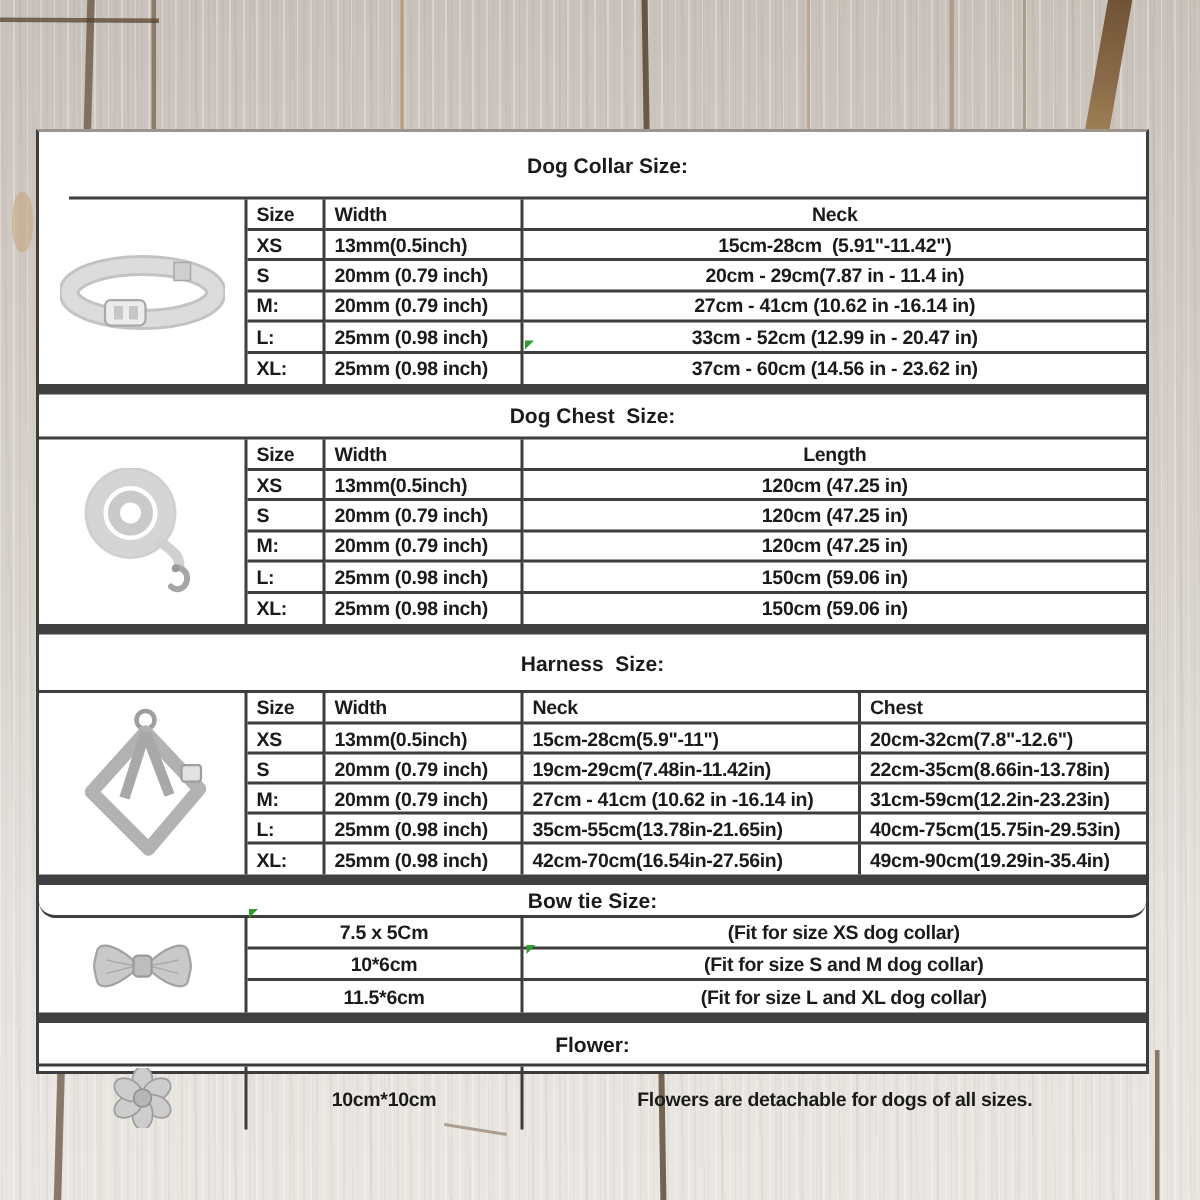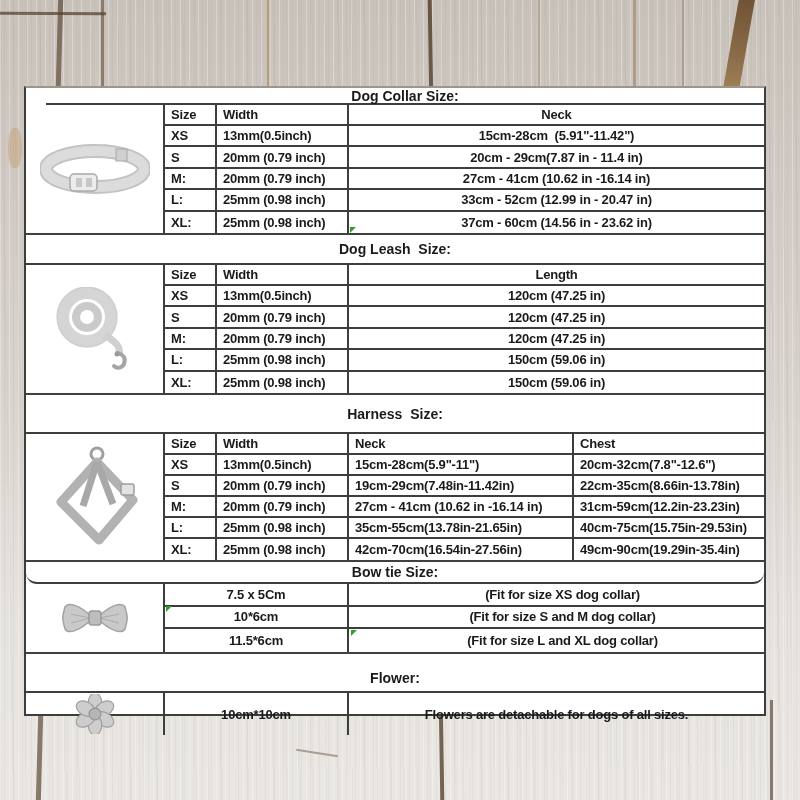--- a/index.html
+++ b/index.html
@@ -28,23 +28,23 @@
   .panel {
     position:absolute; left:24px; top:86px; width:742px; height:630px; z-index:2;
     background:#ffffff; border:2px solid #3d3d3d; border-top-color:#9d958d;
     box-sizing:border-box; color:#1a1a1a;
   }
   .sec-title {
     display:flex; align-items:center; justify-content:center;
     font-weight:bold; font-size:14px; white-space:pre;
     border-bottom:2px solid #3d3d3d; box-sizing:border-box;
   }
-  .t1 { height:17px;margin-left:20px; } .t2 { height:30px; } .t3 { height:39px; }
-  .t4 { height:22px;border-radius:11px; } .t5 { height:29px;margin-top:10px; }
-  .tbl { display:flex; box-sizing:border-box; border-bottom:2px solid #404040; }
+  .t1 { height:45px;margin-left:20px; } .t2 { height:30px; } .t3 { height:39px; }
+  .t4 { height:22px;border-radius:11px; } .t5 { height:29px; }
+  .tbl { display:flex; box-sizing:border-box; border-bottom:7px solid #404040; }
   .tbl.last { border-bottom:none; }
   .h1 { height:130px; } .h2 { height:130px; } .h3 { height:128px; }
   .h4 { height:70px; }  .h5 { height:42px; }
   .img-cell {
     width:139px; box-sizing:border-box; border-right:2px solid #3d3d3d;
     display:flex; align-items:center; justify-content:center; flex:none;
   }
   .grid { flex:1; display:grid; box-sizing:border-box; }
   .g3  { grid-template-columns:52px 132px 1fr; grid-template-rows:21px repeat(5,1fr); }
   .g4  { grid-template-columns:52px 132px 225px 1fr; grid-template-rows:21px repeat(5,1fr); }
@@ -116,21 +116,21 @@
       <div class="c cc">27cm - 41cm (10.62 in -16.14 in)</div>
       <div class="c">L:</div>
       <div class="c">25mm (0.98 inch)</div>
       <div class="c cc">33cm - 52cm (12.99 in - 20.47 in)</div>
       <div class="c">XL:</div>
       <div class="c">25mm (0.98 inch)</div>
       <div class="c cc">37cm - 60cm (14.56 in - 23.62 in)</div>
     </div>
   </div>
 
-  <div class="sec-title t2">Dog Leash  Size:</div>
+  <div class="sec-title t2">Dog Chest  Size:</div>
   <div class="tbl h2">
     <div class="img-cell">
       <svg width="88" height="85" viewBox="0 0 88 85">
         <circle cx="36" cy="30" r="24" fill="none" stroke="#d5d5d5" stroke-width="12"></circle>
         <circle cx="36" cy="30" r="30" fill="none" stroke="#c2c2c2" stroke-width="1.5" opacity=".6"></circle>
         <circle cx="36" cy="30" r="11" fill="none" stroke="#cacaca" stroke-width="8"></circle>
         <path d="M54 48 C66 56 70 60 68 68" fill="none" stroke="#d0d0d0" stroke-width="7"></path>
         <path d="M66 66 c7 1 9 6 7 11 c-2 4 -7 5 -10 2" fill="none" stroke="#a5a5a5" stroke-width="4" stroke-linecap="round"></path>
         <circle cx="66" cy="67" r="2.5" fill="#9a9a9a"></circle>
       </svg>

